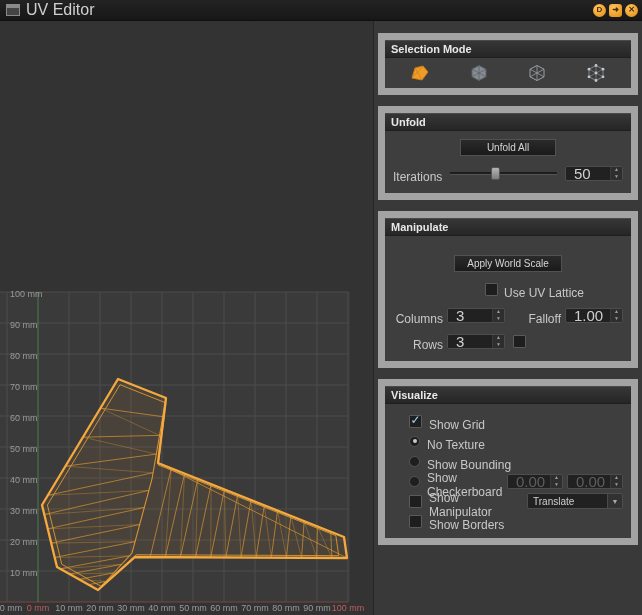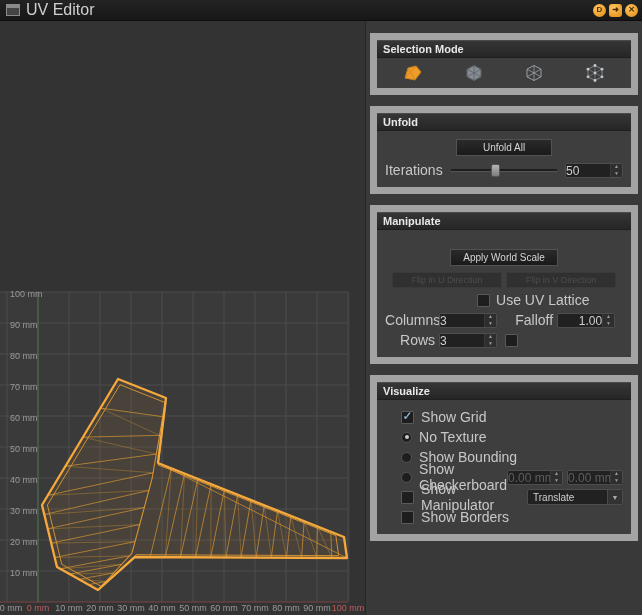--- a/index.html
+++ b/index.html
@@ -38,38 +38,38 @@
   
   .section{
     border:7px solid #a3a3a3;background:#3e3e3e;margin:0 2px 11px 2px;
   }
   .section-header{
     background:linear-gradient(#363636,#262626);
     border-bottom:1px solid #1f1f1f;border-top:1px solid #4a4a4a;
     color:#e8e8e8;font-weight:bold;font-size:11px;padding:2px 6px;
   }
   .section-body{padding:5px 8px;}
-  label,.lbl{color:#c8c8c8;font-size:14px;}
+  label,.lbl{color:#c8c8c8;font-size:12px;margin-top:8px;}
   .dim{color:#5c5c5c;}
   
   .btn{
     display:inline-block;background:linear-gradient(#2a2a2a,#1a1a1a);
     color:#d5d5d5;border:1px solid #525252;font-size:10px;
     padding:2px 12px;border-radius:0;text-align:center;cursor:default;
   }
   .btn.disabled{
     background:#303030;color:#4d4d4d;border-color:#3a3a3a;
   }
   .center-row{display:flex;justify-content:center;margin:3px 0 6px 0;}
   .hrow{display:flex;align-items:center;margin:4px 0;}
   .spinner{
     display:inline-flex;align-items:stretch;background:#212121;border:1px solid #4d4d4d;
     height:15px;box-sizing:border-box;border-radius:2px;overflow:hidden;flex:none;
   }
-  .spinner .val{flex:1;font-size:12px;color:#cfcfcf;padding:1px 0;line-height:12px;white-space:nowrap;overflow:hidden;}
+  .spinner .val{flex:1;font-size:15px;color:#cfcfcf;padding:1px 8px;line-height:12px;white-space:nowrap;overflow:hidden;}
   .spinner.disabled .val{color:#5e5e5e;text-align:center;}
   .spinner .arrows{display:flex;flex-direction:column;border-left:1px solid #3a3a3a;width:11px;background:#2e2e2e;}
   .spinner .arr{flex:1;font-size:5px;color:#9a9a9a;display:flex;align-items:center;justify-content:center;line-height:1;cursor:default;}
   .checkbox{
     width:11px;height:11px;background:#1e1e1e;border:1px solid #5a5a5a;border-radius:1px;
     display:inline-flex;align-items:center;justify-content:center;flex:none;position:relative;
   }
   .checkbox .mark{color:#9fd2f2;font-size:12px;line-height:1;position:relative;top:-1px;}
   .radio{
     width:9px;height:9px;border-radius:50%;background:#1e1e1e;border:1px solid #555;
@@ -282,25 +282,20 @@
           </div>
         </div>
       </div>
 
       <div class="section">
         <div class="section-header">Manipulate</div>
         <div class="section-body">
           <div class="center-row" style="margin-top:14px;">
             <span class="btn">Apply World Scale</span>
           </div>
-          <div class="hrow" style="justify-content:center;">
-            <span class="btn disabled" style="width:108px;padding:2px 0;font-size:9px;">Flip in U Direction</span>
-            <span class="gap4"></span>
-            <span class="btn disabled" style="width:108px;padding:2px 0;font-size:9px;">Flip in V Direction</span>
-          </div>
           <div class="hrow" style="margin-left:92px;">
             <span class="checkbox"></span>
             <span class="lbl" style="margin-left:6px;">Use UV Lattice</span>
           </div>
           <div class="hrow">
             <span class="lbl mlabel" style="width:50px;">Columns</span>
             <div class="spinner" style="width:58px;">
               <span class="val">3</span>
               <span class="arrows">
                 <span class="arr">▲</span>

